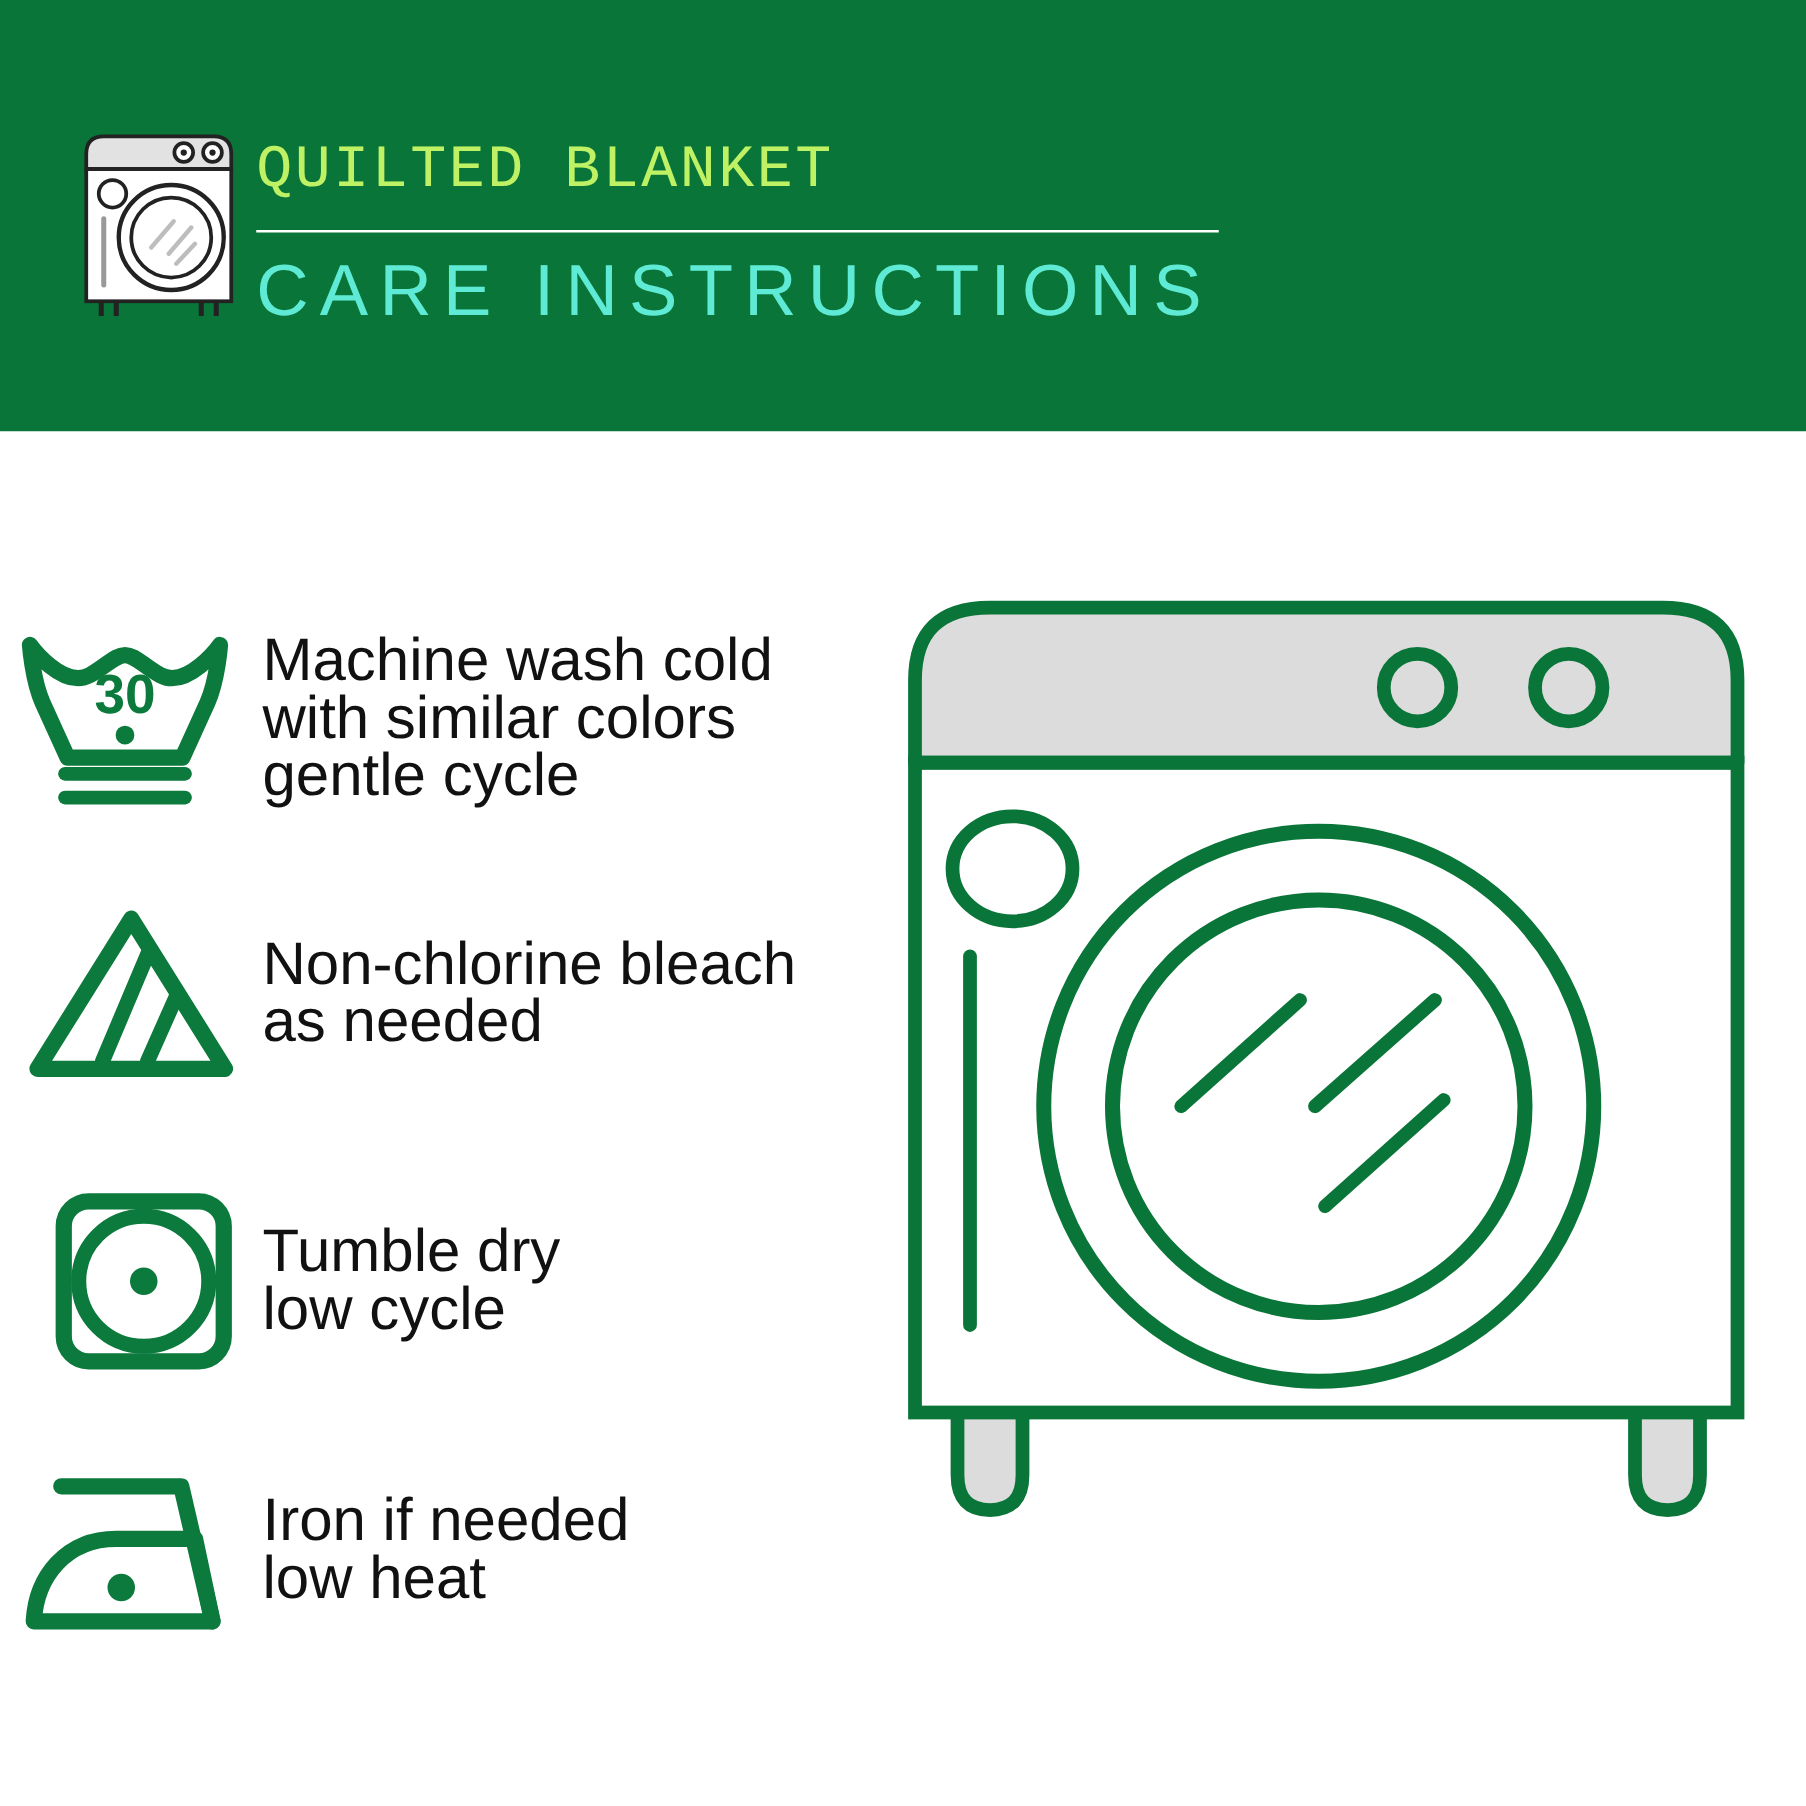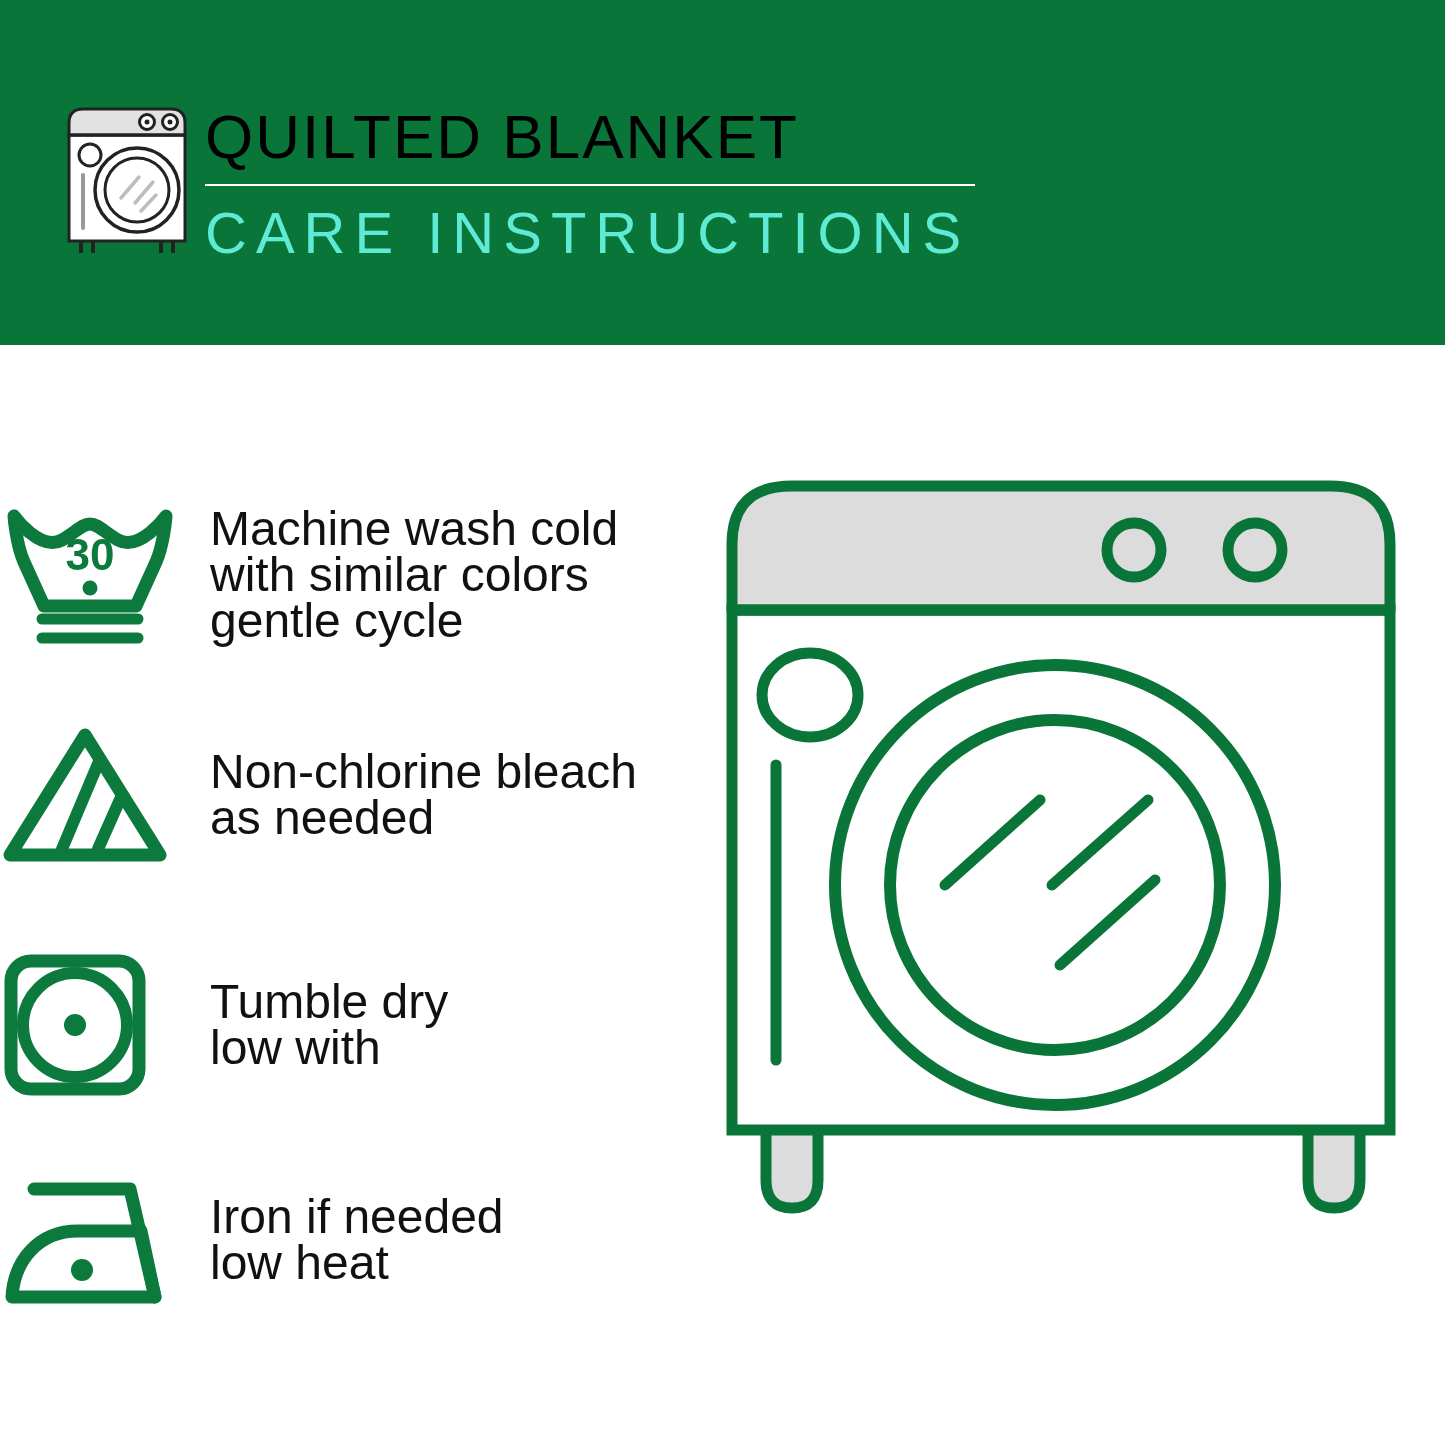--- a/index.html
+++ b/index.html
@@ -28,26 +28,27 @@
     position:absolute;
     left:63px; top:103px;
     width:128px; height:150px;
   }
   #header-text {
     position:absolute;
     left:205px; top:100px;
     width:775px;
   }
   #title-main {
-    color:#000000;
-    font-size:62px;
+    color:#bef264;
+    font-size:48px;
     line-height:74px;
     letter-spacing:2px;
     font-weight:400;
     white-space:nowrap;
+    font-family:Liberation Mono, monospace;
   }
   #title-divider {
     width:770px;
     height:2px;
     background:#ffffff;
     margin:10px 0 14px 0;
   }
   #title-sub {
     color:#5eead4;
     font-size:58px;
@@ -68,21 +69,21 @@
     position:absolute;
     left:0;
     width:700px;
     display:flex;
     align-items:center;
   }
   .care-icon {
     width:190px;
     flex:0 0 190px;
     display:flex;
-    justify-content:flex-start;
+    justify-content:flex-end;
     align-items:center;
   }
   .care-text {
     color:#111111;
     font-size:48px;
     line-height:46px;
     letter-spacing:0px;
     white-space:pre-line;
     padding-left:20px;
   }
@@ -183,21 +184,21 @@
 
     <div class="care-row" id="row-dry">
       <div class="care-icon">
         <svg width="150" height="150" viewBox="0 0 150 150" xmlns="http://www.w3.org/2000/svg">
           <rect x="11" y="11" width="128" height="128" rx="20" ry="20" fill="none" stroke="#0c7a3c" stroke-width="13"></rect>
           <circle cx="75" cy="75" r="52" fill="none" stroke="#0c7a3c" stroke-width="12"></circle>
           <circle cx="75" cy="75" r="11" fill="#0c7a3c"></circle>
         </svg>
       </div>
       <div class="care-text">Tumble dry
-low with</div>
+low cycle</div>
     </div>
 
     <div class="care-row" id="row-iron">
       <div class="care-icon">
         <svg width="175" height="135" viewBox="0 0 175 135" xmlns="http://www.w3.org/2000/svg">
 
           <path d="M34 16 L130 16 L155 124" fill="none" stroke="#0c7a3c" stroke-width="13" stroke-linecap="round" stroke-linejoin="round"></path>
 
           <path d="M12 124 C14 88 38 58 78 58 L141 58 L155 124 Z" fill="none" stroke="#0c7a3c" stroke-width="13" stroke-linejoin="round" stroke-linecap="round"></path>
 

